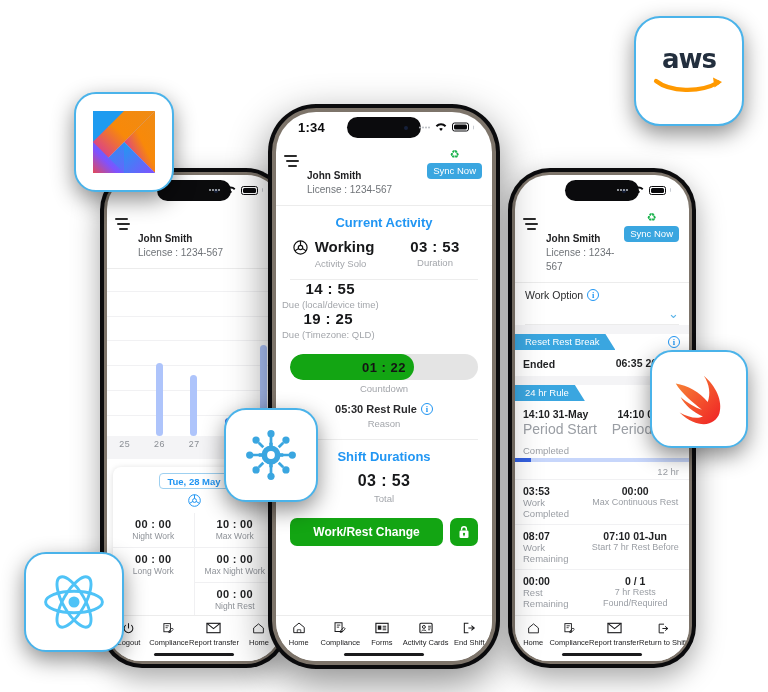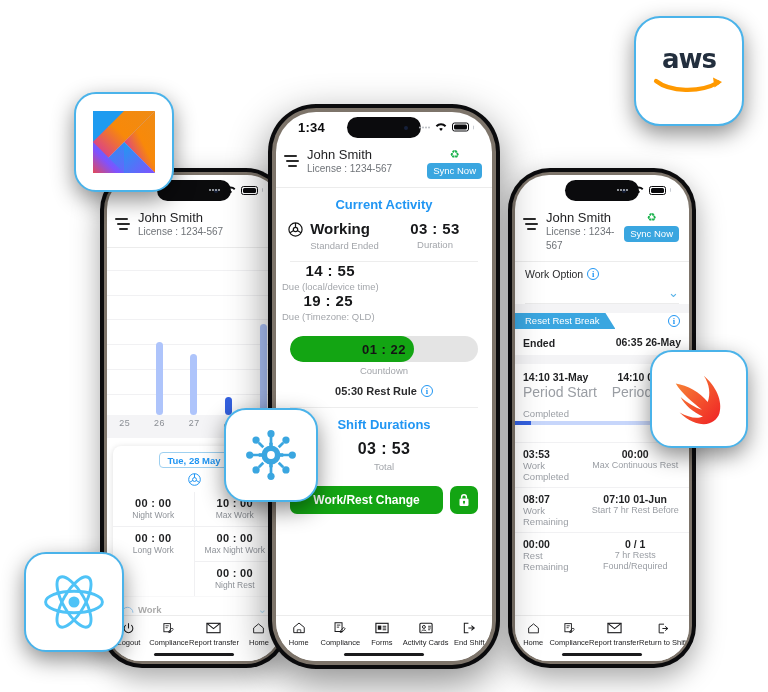--- a/index.html
+++ b/index.html
@@ -82,21 +82,21 @@
     padding: 5px 10px 8px 8px;
     border-bottom: 1px solid #ececec;
     position: relative;
   }
   .hamburger { width: 18px; padding-top: 8px; flex: 0 0 auto; }
   .hamburger i { display:block; height:1.6px; background:#2b2b2b; border-radius:1px; margin-bottom:3.5px; }
   .hamburger i:nth-child(1){ width:13px; }
   .hamburger i:nth-child(2){ width:13px; margin-left:2px;}
   .hamburger i:nth-child(3){ width:9px; margin-left:4px;}
   .user-block { margin-left: 5px; }
-  .user-name { font-size: 13px; font-weight: normal; color: #1f1f21; line-height: 15px; }
+  .user-name { font-size: 10px; font-weight: bold; color: #1f1f21; line-height: 15px; margin-top: 21px; }
   .user-license { font-size: 10px; color: #6f7378; line-height: 14px; }
   .sync-wrap { margin-left: auto; text-align: center; padding-top: 2px; }
   .sync-icon { font-size: 11px; color: #18b24b; line-height: 11px; }
   .sync-btn {
     display:inline-block; background: #3aa6e0; color:#fff;
     font-size: 9.5px; padding: 2px 6px 3px; border-radius: 4px;
     margin-top: 1px; white-space: nowrap;
   }
 
   
@@ -471,20 +471,24 @@
             <div class="k" style="font-size:10.5px;font-weight:bold;color:#1f2022">Ended</div>
           </div>
           <div class="pair r">
             <div class="v">06:35 26-May</div>
           </div>
         </div>
       </div>
       <div class="grey-gap"></div>
 
       <div class="tag-card">
+        <div class="tag-head">
+          <span class="tag">24 hr Rule</span>
+          <span class="info-i">i</span>
+        </div>
         <div class="pair-row">
           <div class="pair">
             <div class="v">14:10 31-May</div>
             <div class="k">Period Start</div>
           </div>
           <div class="pair r">
             <div class="v">14:10 01-Jun</div>
             <div class="k">Period End</div>
           </div>
         </div>
@@ -604,21 +608,21 @@
         <div class="activity-left">
           <span class="wheel">
             <svg width="17" height="17" viewBox="0 0 24 24">
                 <circle cx="12" cy="12" r="9.3" fill="none" stroke="#141414" stroke-width="1.7"></circle>
                 <circle cx="12" cy="12" r="3.1" fill="none" stroke="#141414" stroke-width="1.7"></circle>
                 <path d="M12 2.7v6.2M4.2 16.5l5.2-3M19.8 16.5l-5.2-3" stroke="#141414" stroke-width="1.7"></path>
               </svg>
           </span>
           <span>
             <span class="act-name">Working</span>
-            <div class="act-sub">Standard Ended</div>
+            <div class="act-sub">Activity Solo</div>
           </span>
         </div>
         <div class="cell">
           <div class="big">03 : 53</div>
           <div class="sub">Duration</div>
         </div>
       </div>
       <div class="divider"></div>
 
       <div class="row2">
@@ -635,20 +639,21 @@
       <div class="progress-outer">
         <div class="progress-fill" style="width:66%"></div>
         <div class="progress-label">01 : 22</div>
       </div>
       <div class="center-sub">Countdown</div>
 
       <div class="reason-line">
         <span>05:30 Rest Rule</span>
         <span class="info-i">i</span>
       </div>
+      <div class="center-sub">Reason</div>
 
       <div class="divider" style="margin-top:10px"></div>
 
       <div class="sect-title">Shift Durations</div>
       <div class="total-big">03 : 53</div>
       <div class="center-sub">Total</div>
 
       <div class="cta-row">
         <button class="cta-main">Work/Rest Change</button>
         <div class="cta-lock">

